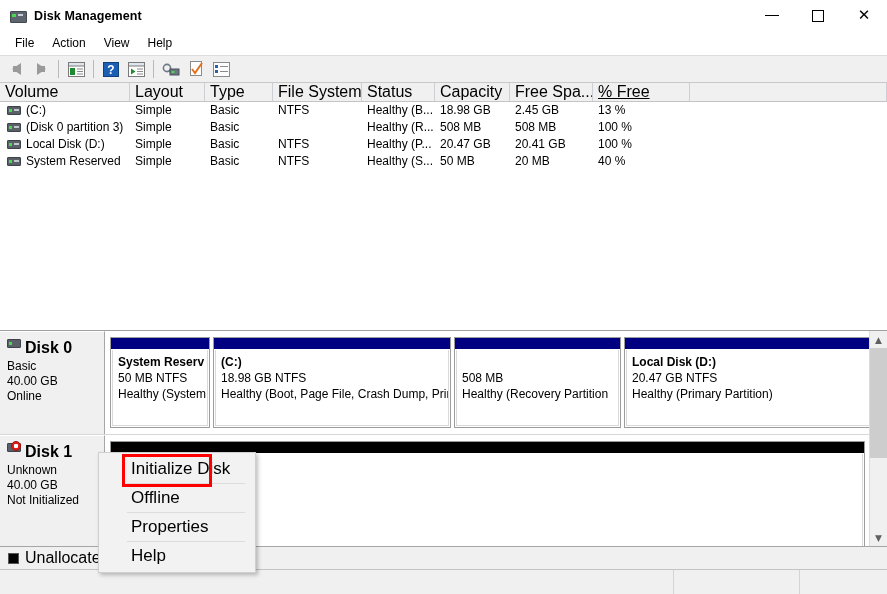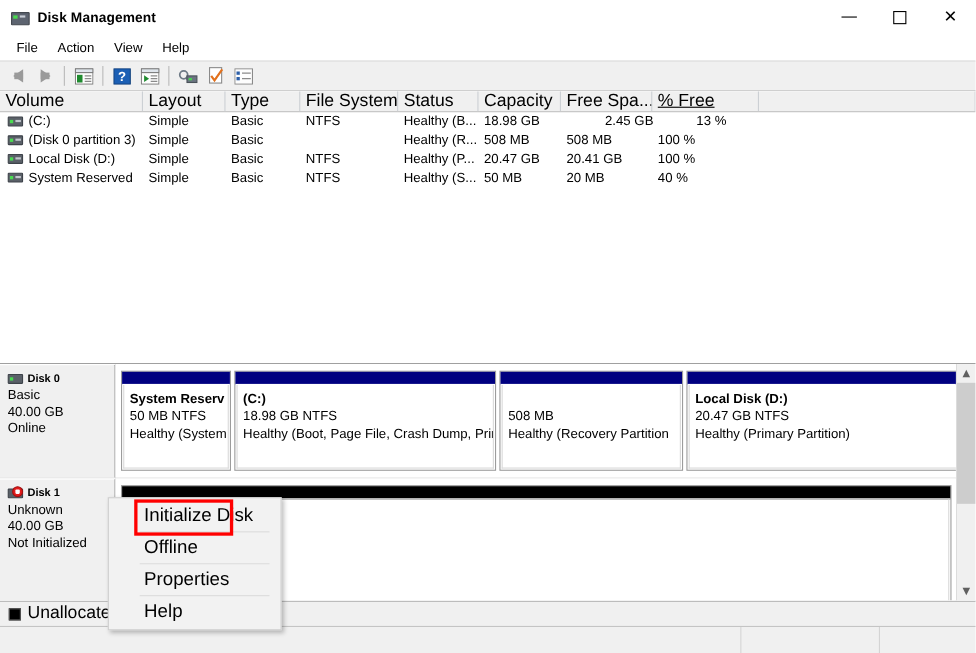--- a/index.html
+++ b/index.html
@@ -183,22 +183,22 @@
   }
   .disk-info {
     width: 105px; min-width: 105px;
     box-sizing: border-box;
     background: #f0f0f0;
     border-right: 1px solid #a6a6a6;
     border-top: 1px solid #ffffff;
     padding: 7px 0 0 7px;
   }
   .disk-title {
-    font-weight: bold; font-size: 10px;
-    display: flex; align-items: center;
+    font-weight: bold; font-size: 16px;
+    display: flex; align-items: flex-start;
     margin-bottom: 2px;
   }
   .disk-ico {
     width: 14px; height: 9px;
     margin-right: 4px;
     background: #5a6068;
     border: 1px solid #3e434a;
     border-radius: 1px;
     position: relative; flex: none; box-sizing: border-box;
   }
@@ -446,21 +446,21 @@
         <div class="lrow">
           <div class="lcell vol-cell" style="width: 130px;">
             <span class="drive-ico"></span>
             <span>(C:)</span>
           </div>
           <div class="lcell" style="width: 75px;">Simple</div>
           <div class="lcell" style="width: 68px;">Basic</div>
           <div class="lcell" style="width: 89px;">NTFS</div>
           <div class="lcell" style="width: 73px;">Healthy (B...</div>
           <div class="lcell" style="width: 75px;">18.98 GB</div>
-          <div class="lcell" style="width: 83px; margin-left: 35px;">2.45 GB</div>
+          <div class="lcell" style="width: 83px;">2.45 GB</div>
           <div class="lcell" style="width: 97px;">13 %</div>
         </div>
         <div class="lrow">
           <div class="lcell vol-cell" style="width: 130px;">
             <span class="drive-ico"></span>
             <span>(Disk 0 partition 3)</span>
           </div>
           <div class="lcell" style="width: 75px;">Simple</div>
           <div class="lcell" style="width: 68px;">Basic</div>
           <div class="lcell" style="width: 89px;"></div>

